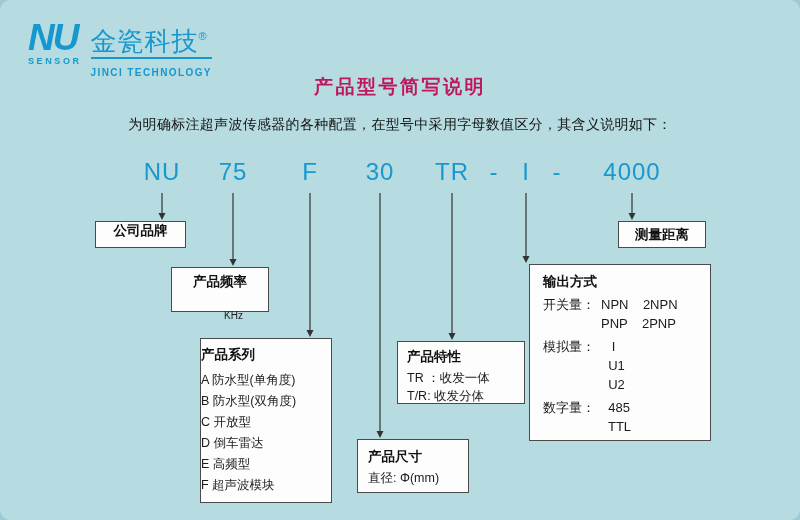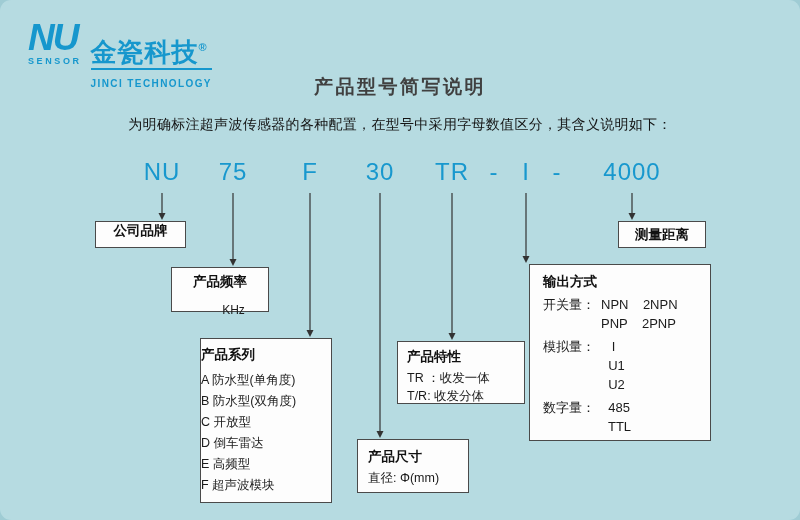--- a/index.html
+++ b/index.html
@@ -9,48 +9,48 @@
     position:relative; width:800px; height:520px;
     background:#b6dbe1; overflow:hidden; margin:0 auto;
     color:#1b1b1b;
     border-radius:11px;
   }
 
   
   .logo{ position:absolute; left:28px; top:22px; display:flex; align-items:flex-start; gap:9px; color:#1697cd; }
   .logo-nu{ font-size:37px; font-weight:bold; font-style:italic; line-height:32px; letter-spacing:-2px; }
   .logo-sensor{ font-size:9px; font-weight:bold; letter-spacing:2.6px; margin-top:2px; }
-  .logo-cn{ font-size:26px; font-weight:bold; line-height:28px; letter-spacing:1px;margin-top:11px; }
+  .logo-cn{ font-size:26px; font-weight:normal; line-height:28px; letter-spacing:1px; }
   .reg{ font-size:11px; vertical-align:super; font-style:normal; }
   .logo-en{ font-size:10px; font-weight:bold; letter-spacing:1.4px; border-top:2px solid #1697cd; padding-top:8px; margin-top:2px; }
 
   
   .title{ position:absolute; top:74px; left:0; width:100%; text-align:center;
-          font-size:19px; font-weight:bold; letter-spacing:2.5px; color:#404040; }
+          font-size:19px; font-weight:bold; letter-spacing:2.5px; color:#be185d; }
   .subtitle{ position:absolute; top:116px; left:0; width:100%; text-align:center;
           font-size:14px; letter-spacing:.3px; color:#141414; }
 
   
   .seg{ position:absolute; top:158px; transform:translateX(-50%);
         font-size:24px; color:#1898ce; font-weight:500; letter-spacing:1px; }
 
   
   .arrows{ position:absolute; left:0; top:0; pointer-events:none; }
 
   
   .box{ position:absolute; background:#fdfdfd; border:1px solid #4a4a4a; }
   .box-title{ font-size:13.5px; font-weight:bold; color:#111; }
 
   .box-brand{ left:95px; top:221px; width:91px; height:27px;
               display:flex; align-items:flex-start; justify-content:center; }
   .box-distance{ left:618px; top:221px; width:88px; height:27px;
               display:flex; align-items:center; justify-content:center; }
 
   .box-freq{ left:171px; top:267px; width:98px; height:45px; text-align:center; padding-top:5px; }
-  .box-freq .unit{ font-size:12px; margin-top:12px;padding-left:27px; }
+  .box-freq .unit{ font-size:10px; margin-top:19px;padding-left:27px; }
 
   .box-series{ left:200px; top:338px; width:132px; height:165px; text-align:left; padding-top:7px; }
   .box-series .box-title{ margin-bottom:6px; }
   .series-item{ font-size:12.5px; line-height:21px; }
 
   .box-feature{ left:397px; top:341px; width:128px; height:63px; padding:6px 9px; }
   .box-feature .box-title{ margin-bottom:3px; }
   .feature-line{ font-size:12.5px; line-height:18px; }
 
   .box-size{ left:357px; top:439px; width:112px; height:54px; padding:8px 10px; }

